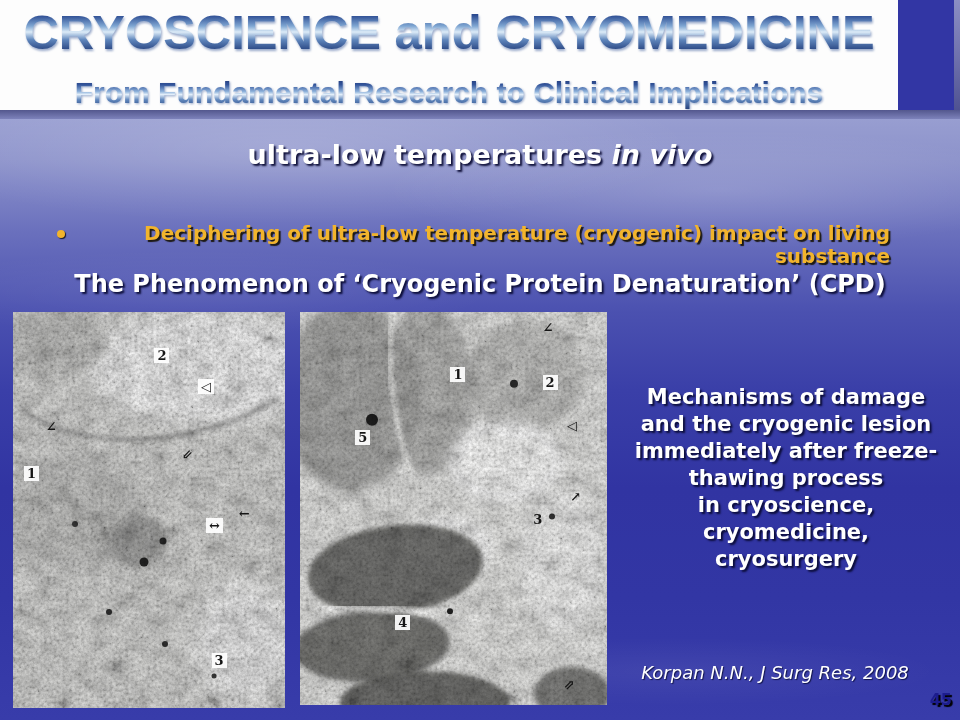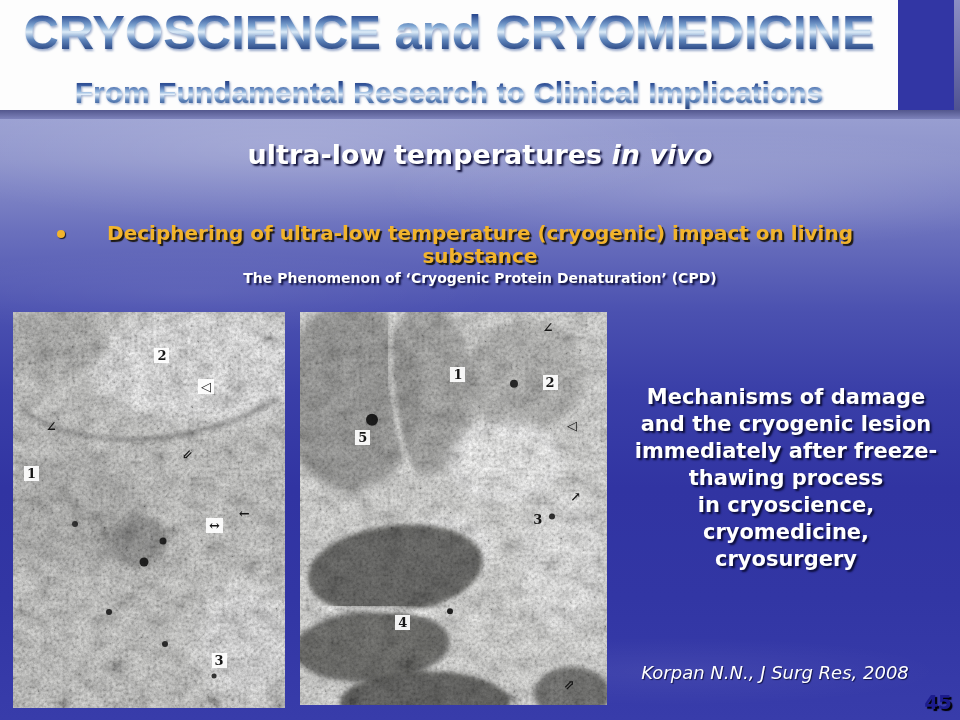--- a/index.html
+++ b/index.html
@@ -32,31 +32,31 @@
           linear-gradient(180deg,#9aa0d2 0%,#8d93cb 8%,#6a70bd 20%,#4b51b0 33%,#3a3fa8 46%,#3134a2 62%,#3236a4 80%,#383caa 100%);}
   .body-top-band{position:absolute;left:0;top:0;width:100%;height:9px;
         background:linear-gradient(180deg,#53578d 0%,#7d82bb 100%);}
 
   .shadowed{text-shadow:2px 2px 2px rgba(8,10,50,.95);}
   .slide-title{position:absolute;left:0;top:28px;width:100%;text-align:center;color:#fff;
         font-weight:bold;font-size:27px;line-height:33px;}
   .bullet-block{position:absolute;left:0;top:112px;width:100%;}
   .bullet-dot{position:absolute;left:57px;top:8px;width:8px;height:8px;border-radius:50%;
         background:#f2b42c;box-shadow:1px 1px 1px rgba(0,0,0,.8);}
-  .bullet-text{margin:0 70px;text-align:center;color:#f2b42c;font-weight:bold;
+  .bullet-text{margin:0 70px;text-align:right;color:#f2b42c;font-weight:bold;
         font-size:20px;line-height:23px;text-shadow:2px 2px 1px rgba(20,15,0,.9);}
   .cpd-line{position:absolute;left:0;top:160px;width:100%;text-align:center;color:#fff;
-        font-weight:bold;font-size:14px;}
+        font-weight:bold;font-size:24px;}
 
   .mechanisms{position:absolute;left:612px;top:246px;width:348px;text-align:center;
         color:#fff;font-weight:bold;font-size:21px;line-height:27px;margin-top:28px;}
   .citation{position:absolute;left:610px;top:552px;width:330px;text-align:center;
         color:#fff;font-style:italic;font-size:18px;text-shadow:1px 1px 1px rgba(8,10,50,.8);}
   .page-number{position:absolute;right:8px;top:580px;color:#1c1c8e;font-weight:800;
-        font-size:20px;text-shadow:2px 2px 1px #000;}
+        font-size:16px;text-shadow:2px 2px 1px #000;}
 
   
   .fig{position:absolute;background:#e4e4e2;overflow:hidden;}
   .fig-left{left:13px;top:202px;width:272px;height:396px;}
   .fig-right{left:300px;top:202px;width:307px;height:393px;}
   .fig svg{position:absolute;left:0;top:0;width:100%;height:100%;}
   .anno-layer{position:absolute;left:0;top:0;width:100%;height:100%;}
   .anno{position:absolute;font-family:"DejaVu Serif","Liberation Serif",serif;
         font-size:13px;line-height:15px;color:#161616;font-weight:bold;}
   .anno.boxed{background:rgba(255,255,255,.92);padding:0 3px;}

